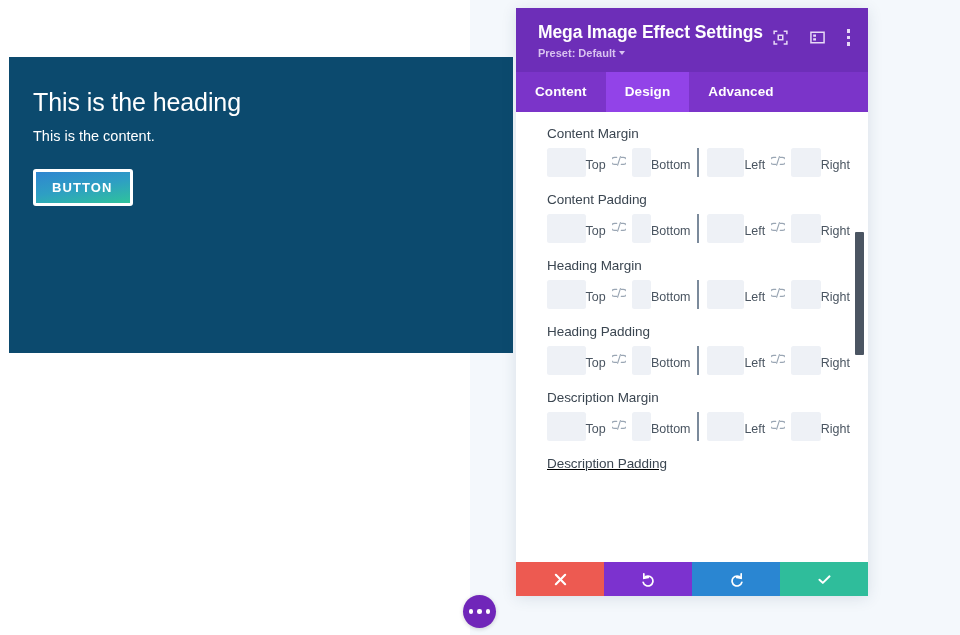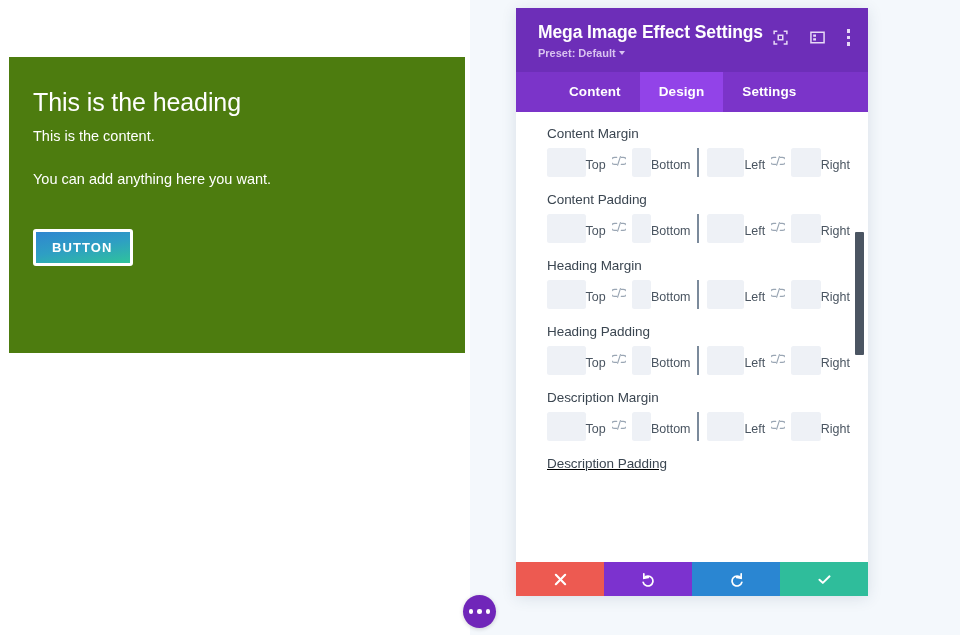--- a/index.html
+++ b/index.html
@@ -27,23 +27,23 @@
     width: 490px;
     height: 635px;
     background: #f4f8fc;
   }
 
   
   .preview-card {
     position: absolute;
     left: 9px;
     top: 57px;
-    width: 456px;
+    width: 504px;
     height: 296px;
-    background: #4d7c0f;
+    background: #0c4a6e;
     padding: 30px 24px 0 24px;
     color: #ffffff;
   }
   .pv-heading {
     font-size: 25px;
     font-weight: 400;
     line-height: 1.25;
     letter-spacing: -0.1px;
     margin-bottom: 8px;
   }
@@ -154,21 +154,20 @@
   .hdr-icon { cursor: pointer; display: block; line-height: 0; }
 
   .dots-vert { display: flex; flex-direction: column; gap: 3px; align-items: center; cursor: pointer; }
   .dots-vert i { width: 3.5px; height: 3.5px; background: #e7d9f6; display: block; }
 
   
   .panel-tabs {
     display: flex;
     background: #7b34c9;
     flex: 0 0 auto;
-    padding-left: 34px;
   }
   .tab {
     padding: 12px 19px 13px 19px;
     color: #ffffff;
     font-size: 13.5px;
     font-weight: bold;
     cursor: pointer;
     letter-spacing: 0.1px;
   }
   .tab.active { background: #9243e8; }
@@ -267,21 +266,20 @@
 </head>
 <body>
 
 <div id="root">
 
   <div class="backdrop-strip"></div>
 
   <div class="preview-card">
     <div class="pv-heading">This is the heading</div>
     <div class="pv-content">This is the content.</div>
-    <div class="pv-extra">You can add anything here you want.</div>
     <div class="pv-button">BUTTON</div>
   </div>
 
   <div class="fab">
     <i></i>
     <i></i>
     <i></i>
   </div>
 
   <div class="settings-panel">
@@ -312,21 +310,21 @@
           <i></i>
             <i></i>
             <i></i>
         </span>
       </div>
     </div>
 
     <div class="panel-tabs">
       <div class="tab">Content</div>
       <div class="tab active">Design</div>
-      <div class="tab">Settings</div>
+      <div class="tab">Advanced</div>
     </div>
 
     <div class="panel-body">
 
       <div class="field-group">
         <div class="group-label">Content Margin</div>
         <div class="quad-row">
           <div class="quad-half">
             <div class="quad-cell">
               <input class="quad-input" type="text" value="" style="">

